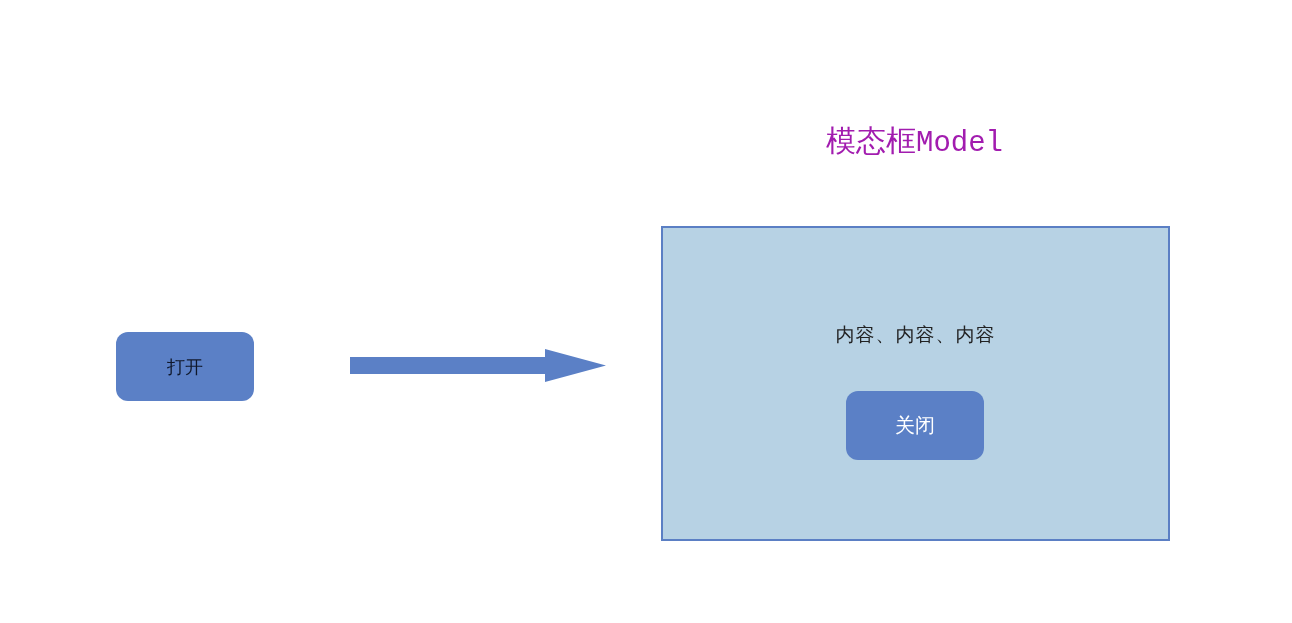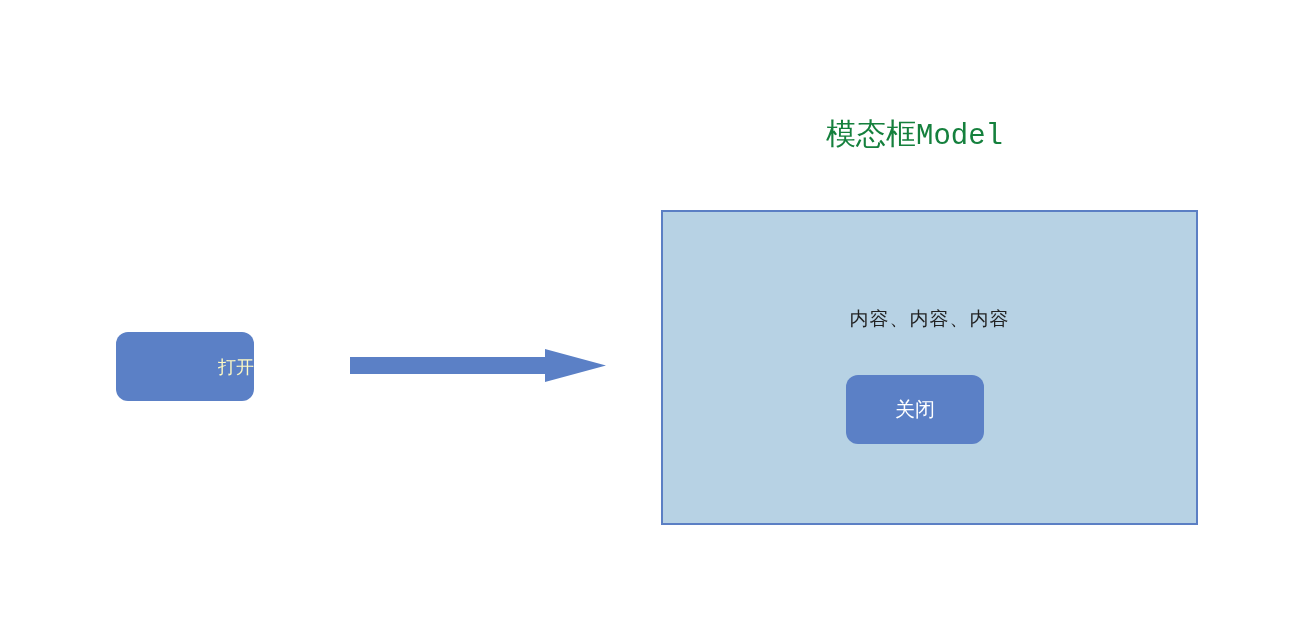--- a/index.html
+++ b/index.html
@@ -4,35 +4,35 @@
   <style>
     html, body { margin: 0; padding: 0; }
     body {
       width: 1292px; height: 623px; position: relative; overflow: hidden;
       background: #ffffff;
       font-family: "DejaVu Serif", "Liberation Serif", serif;
     }
     .open-btn {
       position: absolute; left: 116px; top: 332px; width: 138px; height: 69px;
       background: #5b80c6; border-radius: 12px;
-      display: flex; align-items: center; justify-content: flex-end;
-      color: #fef9c3; font-size: 18px;
+      display: flex; align-items: center; justify-content: center;
+      color: #0f172a; font-size: 18px;
     }
     .arrow {
       position: absolute; left: 350px; top: 349px; width: 256px; height: 33px;
     }
     .title {
       position: absolute; left: 826px; top: 118px; width: 182px; height: 38px;
-      font-size: 30px; color: #15803d; white-space: nowrap; line-height: 32px;
+      font-size: 30px; color: #a21caf; white-space: nowrap; line-height: 46px;
       font-family: "DejaVu Serif", "Liberation Serif", serif;
     }
     .title .latin { font-family: "Liberation Mono", "DejaVu Sans Mono", monospace; font-size: 29px; }
     .modal {
-      position: absolute; left: 661px; top: 210px; width: 505px; height: 311px;
-      background: #b7d2e4; border: 2px solid #5b7fc4; padding-left: 28px;
+      position: absolute; left: 661px; top: 226px; width: 505px; height: 311px;
+      background: #b7d2e4; border: 2px solid #5b7fc4;
     }
     .modal-content {
       position: absolute; left: 0; top: 94px; width: 100%; text-align: center;
       font-size: 19px; color: #222222; letter-spacing: 1px;
     }
     .close-btn {
       position: absolute; left: 183px; top: 163px; width: 138px; height: 69px;
       background: #5b80c6; border-radius: 12px;
       display: flex; align-items: center; justify-content: center;
       color: #ffffff; font-size: 20px;

